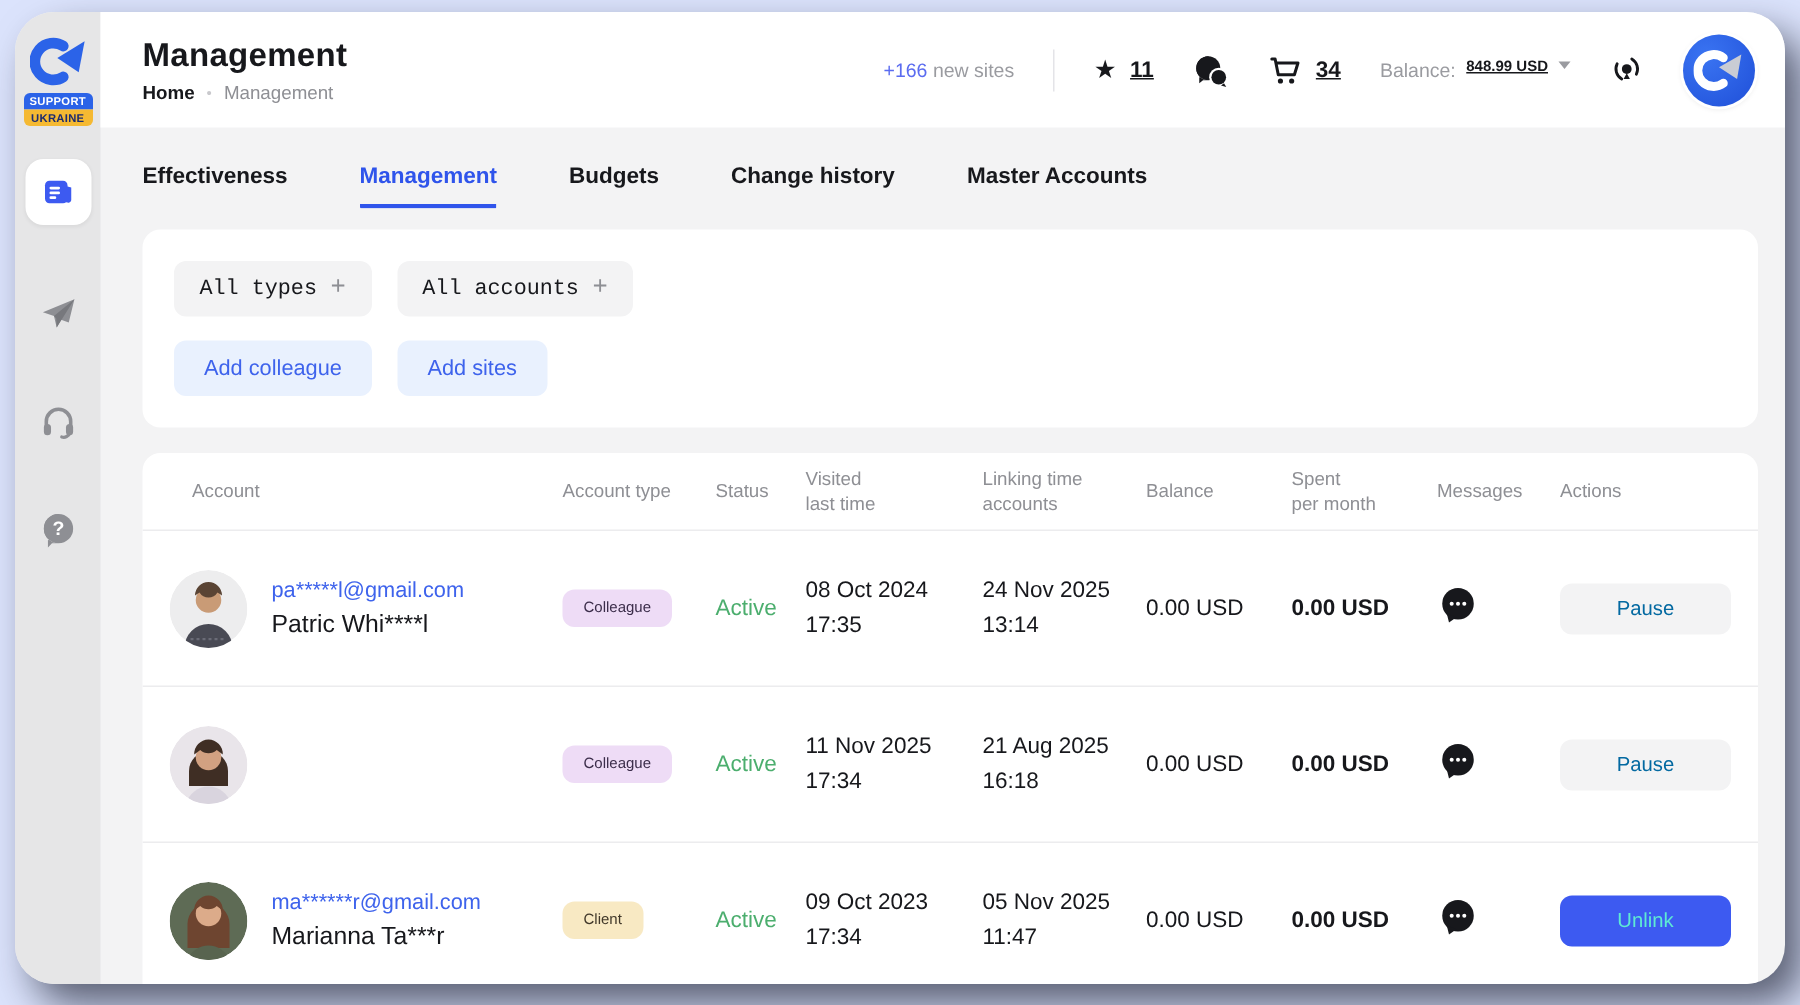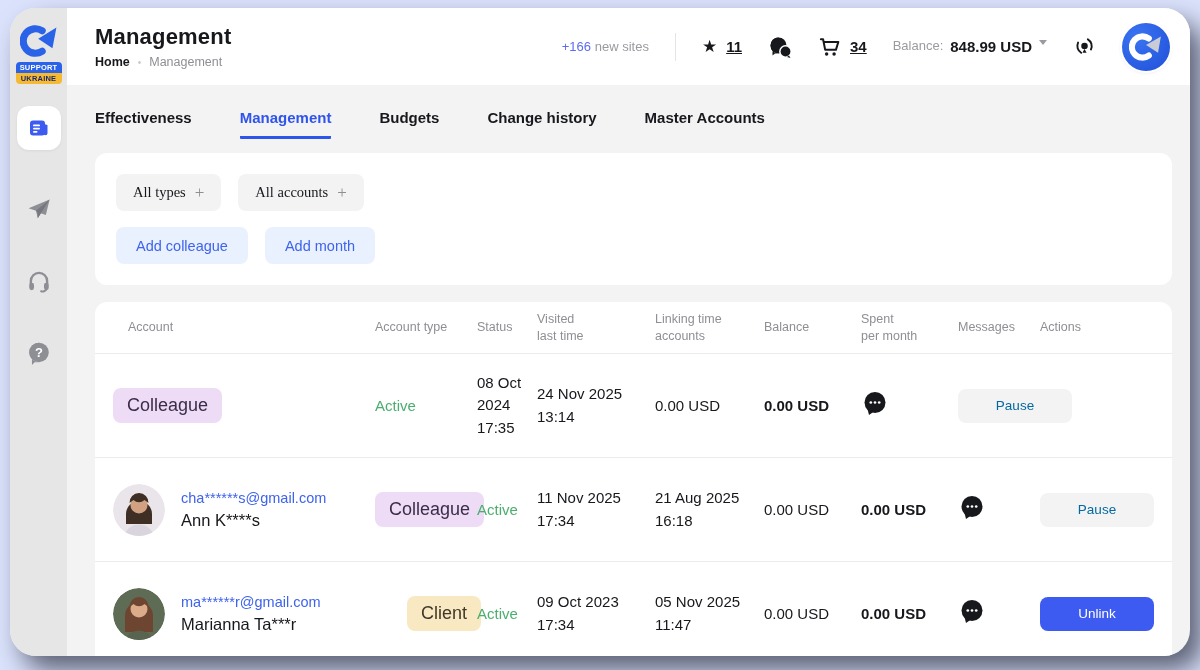--- a/index.html
+++ b/index.html
@@ -51,42 +51,42 @@
   .breadcrumb .current { color:#8e8f94; }
   .topbar-right { display:flex; align-items:center; gap:26px; }
   .new-sites { font-size:13px; color:#9a9ba0; cursor:pointer; }
   .new-sites .count { color:#5b6cf0; }
   .v-divider { width:1px; height:28px; background:#e4e4e8; }
   .stat { display:flex; align-items:center; gap:9px; cursor:pointer; }
   .stat .num { font-size:15px; font-weight:bold;text-decoration:underline; }
   .star-glyph { font-size:17px; color:#17181c; line-height:1; }
   .balance { display:flex; align-items:flex-start; gap:7px; cursor:pointer; }
   .balance .lbl { font-size:13px; color:#9a9ba0; }
-  .balance .val { font-size:15px; font-weight:bold; }
+  .balance .val { font-size:10px; font-weight:bold;text-decoration:underline; }
   .caret { width:0; height:0; border-left:4.5px solid transparent;
     border-right:4.5px solid transparent; border-top:5px solid #9a9ba0; margin-top:2px;}
   .avatar-logo {
     width:48px; height:48px; border-radius:50%;
     background:radial-gradient(circle at 32% 30%, #3a74f2, #1f4fd8);
     display:flex; align-items:center; justify-content:center; cursor:pointer;
     box-shadow:0 0 0 2px #fff, 0 1px 4px rgba(0,0,0,.15);
   }
   
   .tabs { display:flex; gap:48px; padding:24px 28px 0 28px; }
   .tab { font-size:15px; font-weight:bold; color:#17181c; padding-bottom:10px; cursor:pointer; }
   .tab.active { color:#2f54eb; border-bottom:3px solid #2f54eb; border-radius:1px; }
   
   .filter-card {
     background:#fff; border-radius:12px; margin:14px 18px 0 28px; padding:21px 21px;
   }
   .filter-row { display:flex; gap:17px; }
   .filter-row + .filter-row { margin-top:16px; }
   .chip {
     background:#f3f3f4; border:none; border-radius:8px; height:37px;
-    padding:0 17px; font-size:14.5px; font-family:Liberation Serif, serif; color:#17181c;
+    padding:0 17px; font-size:14.5px; font-family:Liberation Mono, monospace; color:#17181c;
     display:flex; align-items:center; gap:9px; cursor:pointer;justify-content:center;
   }
   .chip .plus { color:#8e8f94; font-size:17px; }
   .btn-light-blue {
     background:#e9f1fe; border:none; border-radius:8px; height:37px;
     padding:0 20px; font-size:14.5px; font-family:inherit; color:#3e63ec; cursor:pointer;
   }
   .table-card {
     background:#fff; border-radius:12px 12px 0 0; margin:17px 18px 0 28px;
     flex:1; overflow:hidden;
@@ -96,34 +96,34 @@
     grid-template-columns:262px 102px 60px 118px 109px 97px 97px 82px minmax(0,1fr);
   }
   .t-head { height:52px; border-bottom:1px solid #ececee; }
   .t-head .th { font-size:12.5px; color:#8e8f94; white-space:pre-line; line-height:1.35; }
   .t-head .th:first-child { padding-left:15px; }
   .t-row { height:104px; border-bottom:1px solid #ececee; }
   .account-cell { display:flex; align-items:center; gap:16px; }
   .avatar { width:52px; height:52px; border-radius:50%; overflow:hidden; flex:0 0 52px; }
   .acct-email { font-size:14.5px; color:#3e63ec; cursor:pointer; }
   .acct-name { font-size:16.5px; color:#17181c; margin-top:5px; }
-  .badge { display:inline-block; padding:7px 14px; border-radius:8px; font-size:18px; }
+  .badge { display:inline-block; padding:7px 14px; border-radius:8px; font-size:10px; }
   .badge-purple { background:#eedcf6; color:#3b2d4a; }
-  .badge-yellow { background:#f8e9c3; color:#41382a;margin-left:32px; }
+  .badge-yellow { background:#f8e9c3; color:#41382a; }
   .status-active { font-size:15px; color:#4cae6e; }
   .dt { font-size:15px; white-space:pre-line; line-height:1.5; }
   .money { font-size:15px; }
   .money.bold { font-weight:bold; }
   .msg-btn { background:none; border:none; cursor:pointer; padding:0; line-height:0; }
   .action-btn {
     width:114px; height:34px; border:none; border-radius:8px;
     font-size:13.5px; font-family:inherit; cursor:pointer;
   }
   .action-secondary { background:#f3f3f4; color:#0369a1; }
-  .action-primary { background:#3d5af1; color:#ffffff; }
+  .action-primary { background:#3d5af1; color:#5eead4; }
 </style>
 </head>
 <body>
 
 <div class="window">
 
   <div class="sidebar">
     <svg class="logo-mark" viewBox="0 0 48 48">
       <path d="M28 11 A 15.5 15.5 0 1 0 28 37" fill="none" stroke="#2b63e8" stroke-width="9" stroke-linecap="round"></path>
       <polygon points="46,7 41,33 23,21" fill="#2b63e8"></polygon>
@@ -228,41 +228,56 @@
           <span>All types</span>
           <span class="plus">+</span>
         </button>
         <button class="chip">
           <span>All accounts</span>
           <span class="plus">+</span>
         </button>
       </div>
       <div class="filter-row">
         <button class="btn-light-blue">Add colleague</button>
-        <button class="btn-light-blue">Add month</button>
+        <button class="btn-light-blue">Add sites</button>
       </div>
     </div>
 
     <div class="table-card">
       <div class="t-grid t-head">
         <div class="th">Account</div>
         <div class="th">Account type</div>
         <div class="th">Status</div>
         <div class="th">Visited
 last time</div>
         <div class="th">Linking time
 accounts</div>
         <div class="th">Balance</div>
         <div class="th">Spent
 per month</div>
         <div class="th">Messages</div>
         <div class="th">Actions</div>
       </div>
 
       <div class="t-grid t-row">
+        <div class="account-cell">
+          <div class="avatar">
+            <svg width="52" height="52" viewBox="0 0 52 52">
+              <circle cx="26" cy="26" r="26" fill="#ededee"></circle>
+              <circle cx="26" cy="20" r="8.5" fill="#c99b76"></circle>
+              <path d="M26 8 a9 9 0 0 1 9 9 l-3 -2 a7 7 0 0 1 -12 0 l-3 2 a9 9 0 0 1 9 -9Z" fill="#5a4434"></path>
+              <path d="M10 52 a16 16 0 0 1 32 0 Z" fill="#494a54"></path>
+              <path d="M14 46 h24" stroke="#6a6b76" stroke-width="1.5" stroke-dasharray="2 2"></path>
+            </svg>
+          </div>
+          <div>
+            <div class="acct-email">pa*****l@gmail.com</div>
+            <div class="acct-name">Patric Whi****l</div>
+          </div>
+        </div>
         <div>
           <span class="badge badge-purple">Colleague</span>
         </div>
         <div class="status-active">Active</div>
         <div class="dt">08 Oct 2024
 17:35</div>
         <div class="dt">24 Nov 2025
 13:14</div>
         <div class="money">0.00 USD</div>
         <div class="money bold">0.00 USD</div>
@@ -286,24 +301,20 @@
         <div class="account-cell">
           <div class="avatar">
             <svg width="52" height="52" viewBox="0 0 52 52">
               <circle cx="26" cy="26" r="26" fill="#e9e5ea"></circle>
               <path d="M13 30 a13 13 0 0 1 26 0 v10 h-26 Z" fill="#3f2e24"></path>
               <circle cx="26" cy="21" r="8.5" fill="#d2a181"></circle>
               <path d="M26 9 a9.5 9.5 0 0 1 9.5 10 l-4 -3 a8 8 0 0 1 -11 0 l-4 3 a9.5 9.5 0 0 1 9.5 -10Z" fill="#3f2e24"></path>
               <path d="M11 52 a15.5 15.5 0 0 1 30 0 Z" fill="#d9d4de"></path>
             </svg>
           </div>
-          <div>
-            <div class="acct-email">cha******s@gmail.com</div>
-            <div class="acct-name">Ann K****s</div>
-          </div>
         </div>
         <div>
           <span class="badge badge-purple">Colleague</span>
         </div>
         <div class="status-active">Active</div>
         <div class="dt">11 Nov 2025
 17:34</div>
         <div class="dt">21 Aug 2025
 16:18</div>
         <div class="money">0.00 USD</div>

